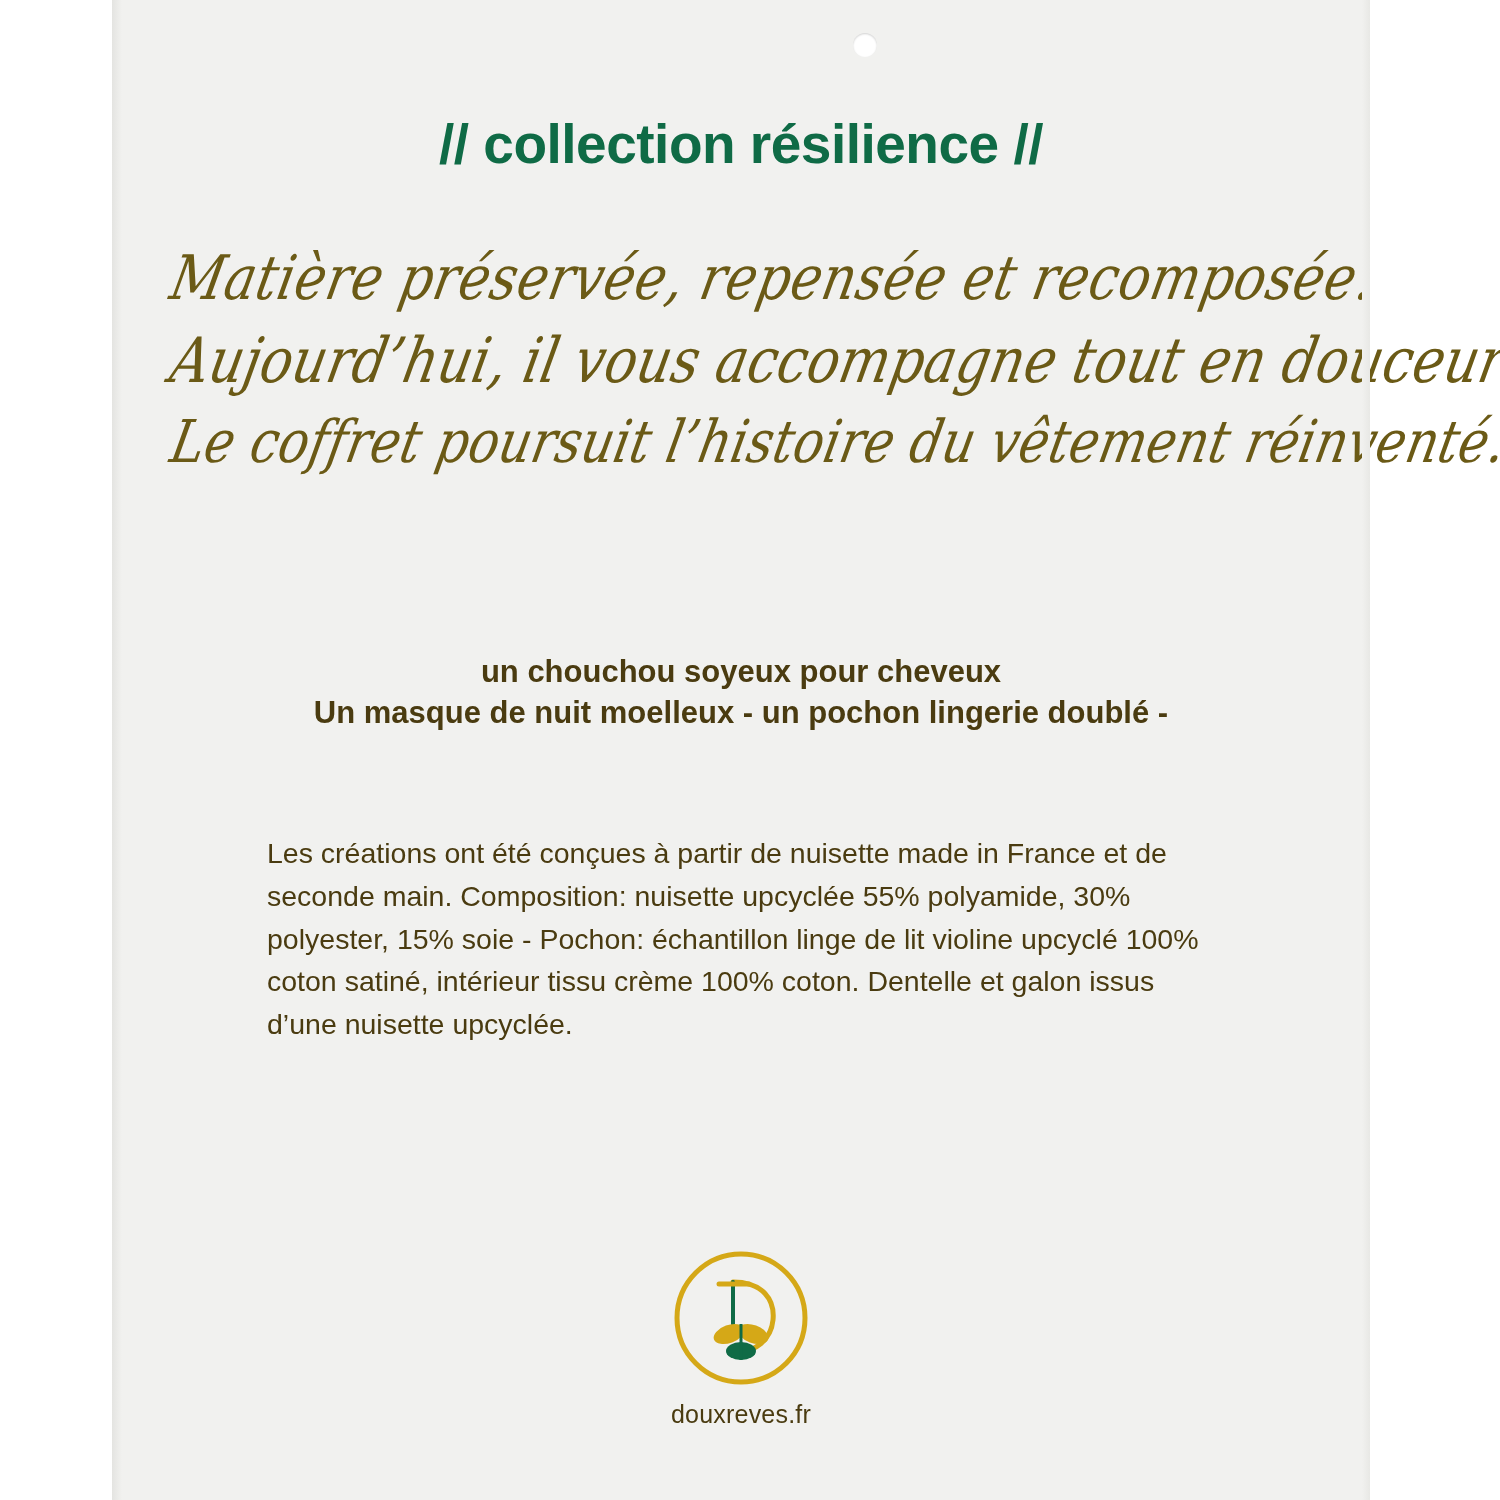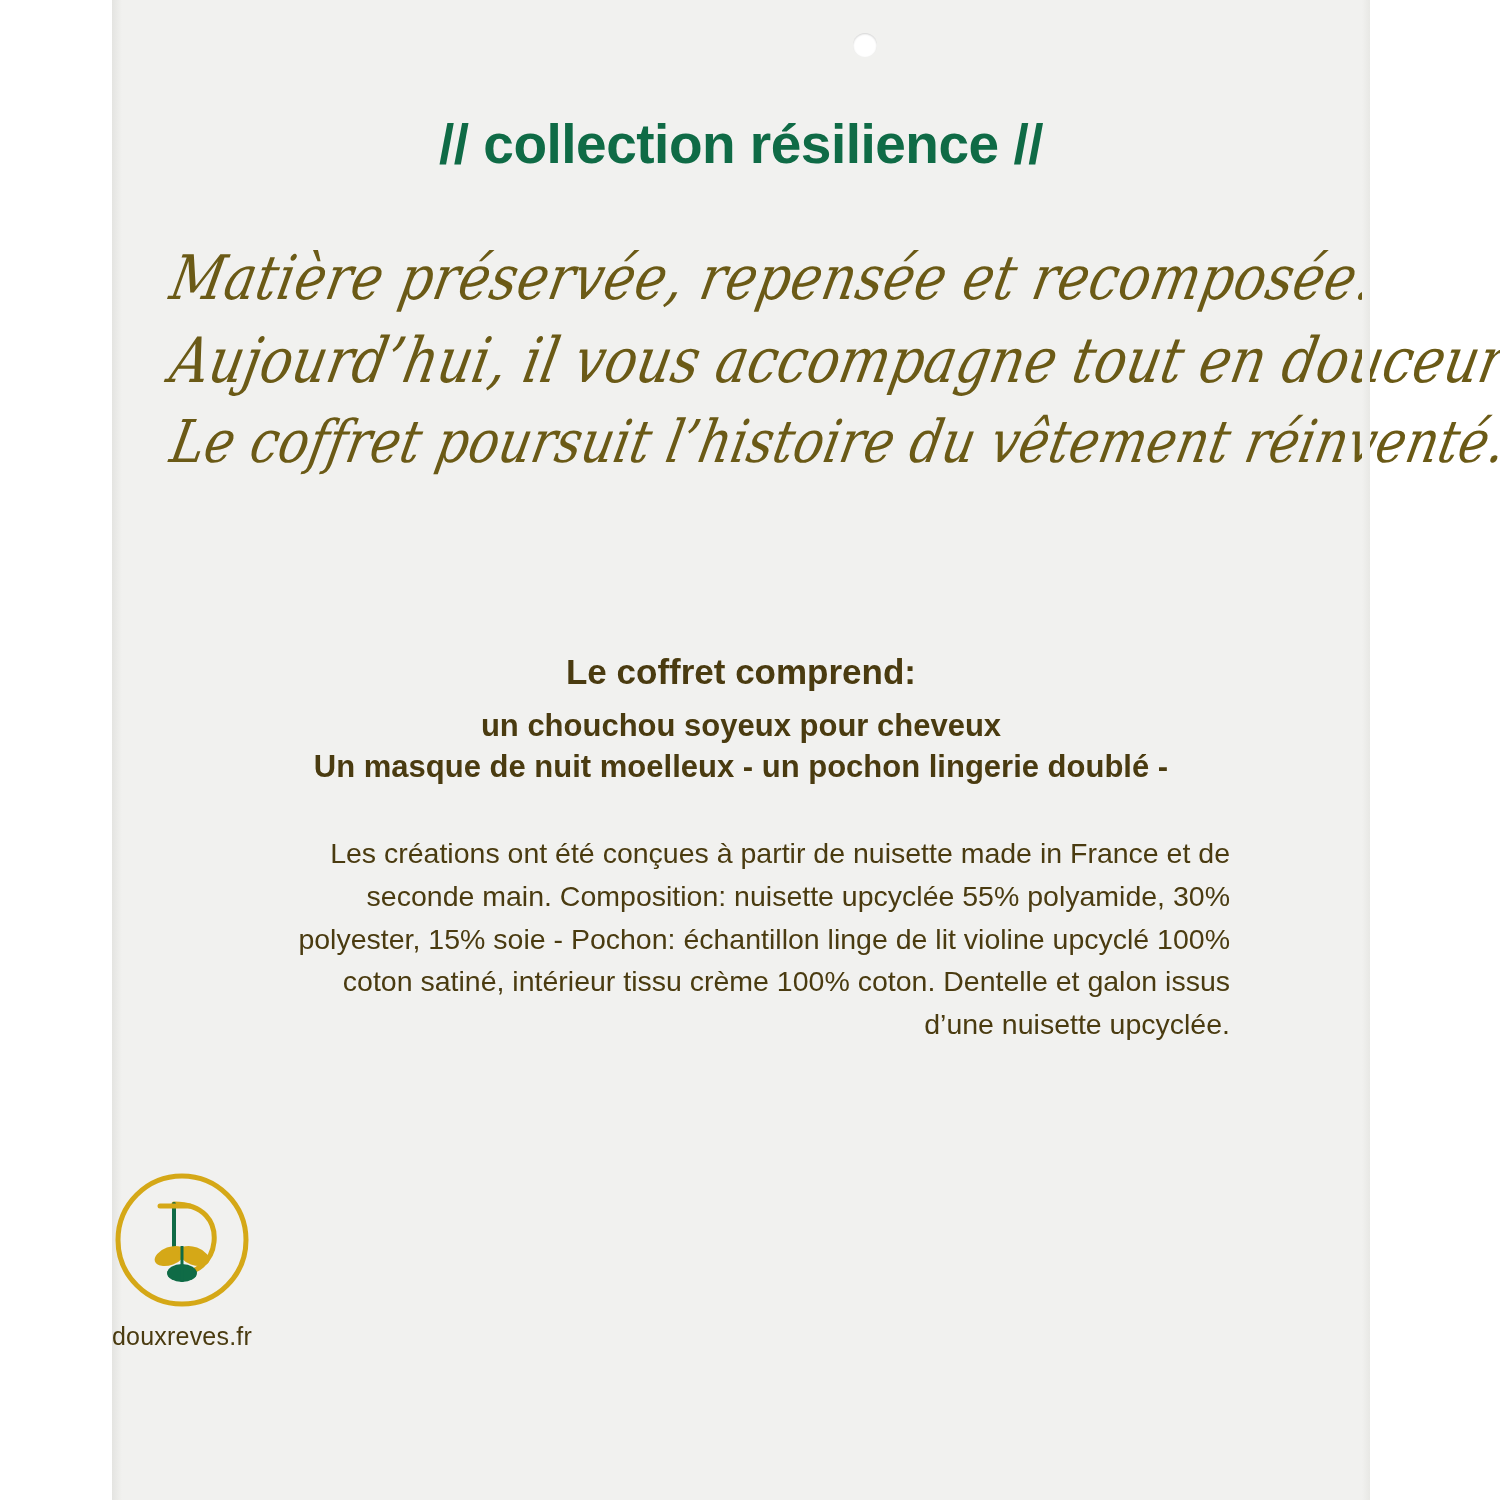--- a/index.html
+++ b/index.html
@@ -119,21 +119,21 @@
     font-weight: bold;
     line-height: 1.32;
   }
 
   
   .composition {
     position: absolute;
     left: 155px;
     right: 140px;
     top: 832px;
-    text-align: right;
+    text-align: left;
     color: #4a3b10;
     font-size: 28.5px;
     line-height: 1.5;
   }
 
   
   .green-note {
     position: absolute;
     left: 150px;
     right: 125px;
@@ -142,22 +142,22 @@
     color: #177a52;
     font-size: 31px;
     line-height: 1.42;
   }
 
   
   .logo-wrap {
     position: absolute;
     left: 0;
     right: 0;
-    top: 1170px;
-    text-align: left;
+    top: 1248px;
+    text-align: center;
   }
   .logo-mark {
     width: 140px;
     height: 140px;
     display: inline-block;
   }
   .logo-text {
     margin-top: 8px;
     font-size: 25px;
     color: #4a3b10;
@@ -173,21 +173,20 @@
 
   <div class="title">// collection résilience //</div>
 
   <div class="script">
     <span class="script-line l1">Matière préservée, repensée et recomposée.</span>
     <span class="script-line l2">Aujourd’hui, il vous accompagne tout en douceur.</span>
     <span class="script-line l3">Le coffret poursuit l’histoire du vêtement réinventé.</span>
   </div>
 
   <div class="includes">
-    <div class="includes-title">Le coffret comprend:</div>
     <div class="includes-items">
       <div>un chouchou soyeux pour cheveux</div>
       <div>Un masque de nuit moelleux - un pochon lingerie doublé -</div>
     </div>
   </div>
 
   <div class="composition">Les créations ont été conçues à partir de nuisette made in France et de seconde main. Composition: nuisette upcyclée 55% polyamide, 30% polyester, 15% soie - Pochon: échantillon linge de lit violine upcyclé 100% coton satiné, intérieur tissu crème 100% coton. Dentelle et galon issus d’une nuisette upcyclée.</div>
 
 
   <div class="logo-wrap">

